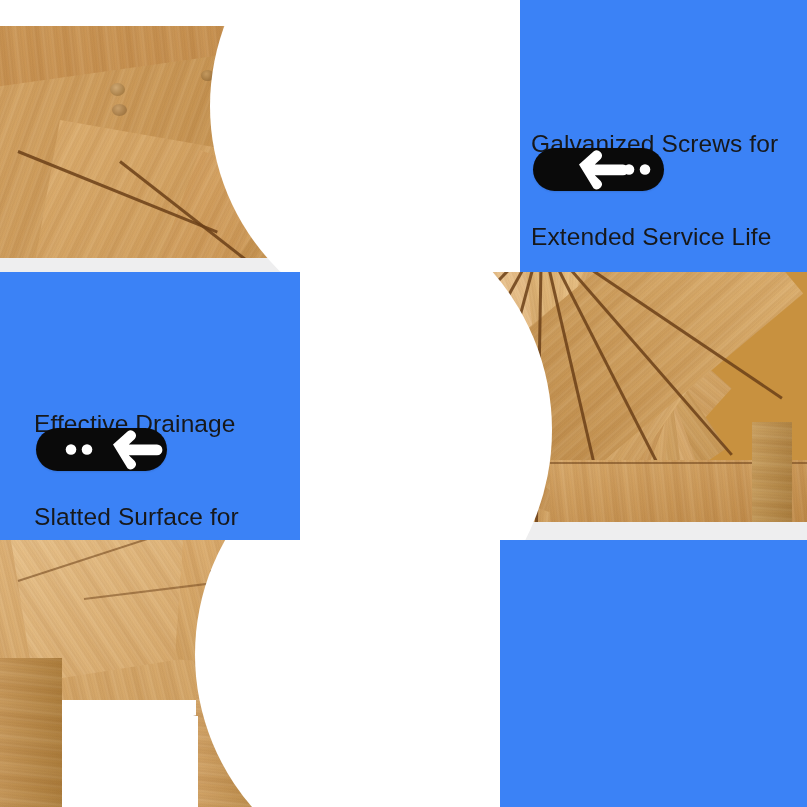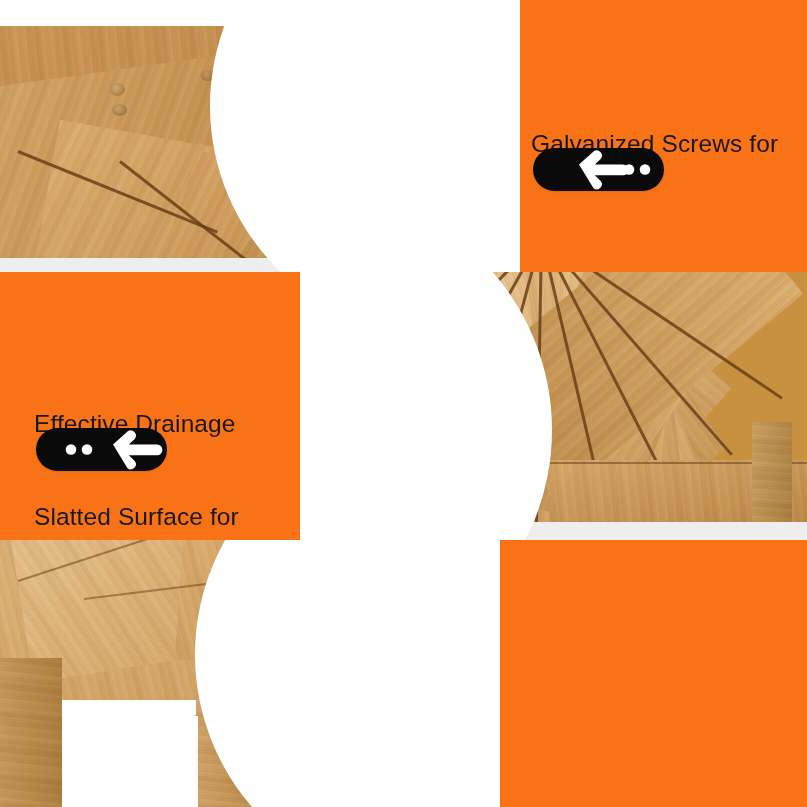--- a/index.html
+++ b/index.html
@@ -17,21 +17,21 @@
     font-family: "Liberation Sans", sans-serif;
     -webkit-font-smoothing: antialiased;
   }
 
   
   .panel {
     position: absolute;
     left: 0;
     width: 807px;
     overflow: hidden;
-    background: #f97316;
+    background: #3b82f6;
   }
   .panel-photo {
     position: absolute;
     top: 0;
     overflow: hidden;
   }
   .photo-inner {
     position: absolute;
     inset: 0;
     overflow: hidden;
@@ -213,20 +213,21 @@
 
         <div class="p1-top-white"></div>
         <div class="cut" style="left:268px; top:-10px; width:260px; height:50px;"></div>
         <div class="round-mask"></div>
         <div class="cutbg" style="left:0; top:258px; width:420px; height:20px;"></div>
       </div>
     </div>
 
     <div class="caption" style="left:531px; top:66px;">
       <span class="cap-line">Galvanized Screws for</span>
+      <span class="cap-line">Extended Service Life</span>
     </div>
 
     <div class="pill" style="left:533px; top:148px;">
       <svg width="131" height="43" viewBox="0 0 131 43" aria-hidden="true">
         <g fill="#ffffff">
           <path d="M46 21.5 L60.5 8.5 a5.2 5.2 0 0 1 7.2 7.4 L61.8 21.5 L90 21.5 a5.4 5.4 0 0 1 0 10.8 L61.8 32.3 L67.7 37.9 a5.2 5.2 0 0 1 -7.2 7.4 Z" transform="translate(0,-5)"></path>
           <circle cx="96" cy="21.5" r="5.3"></circle>
           <circle cx="112" cy="21.5" r="5.3"></circle>
         </g>
       </svg>

